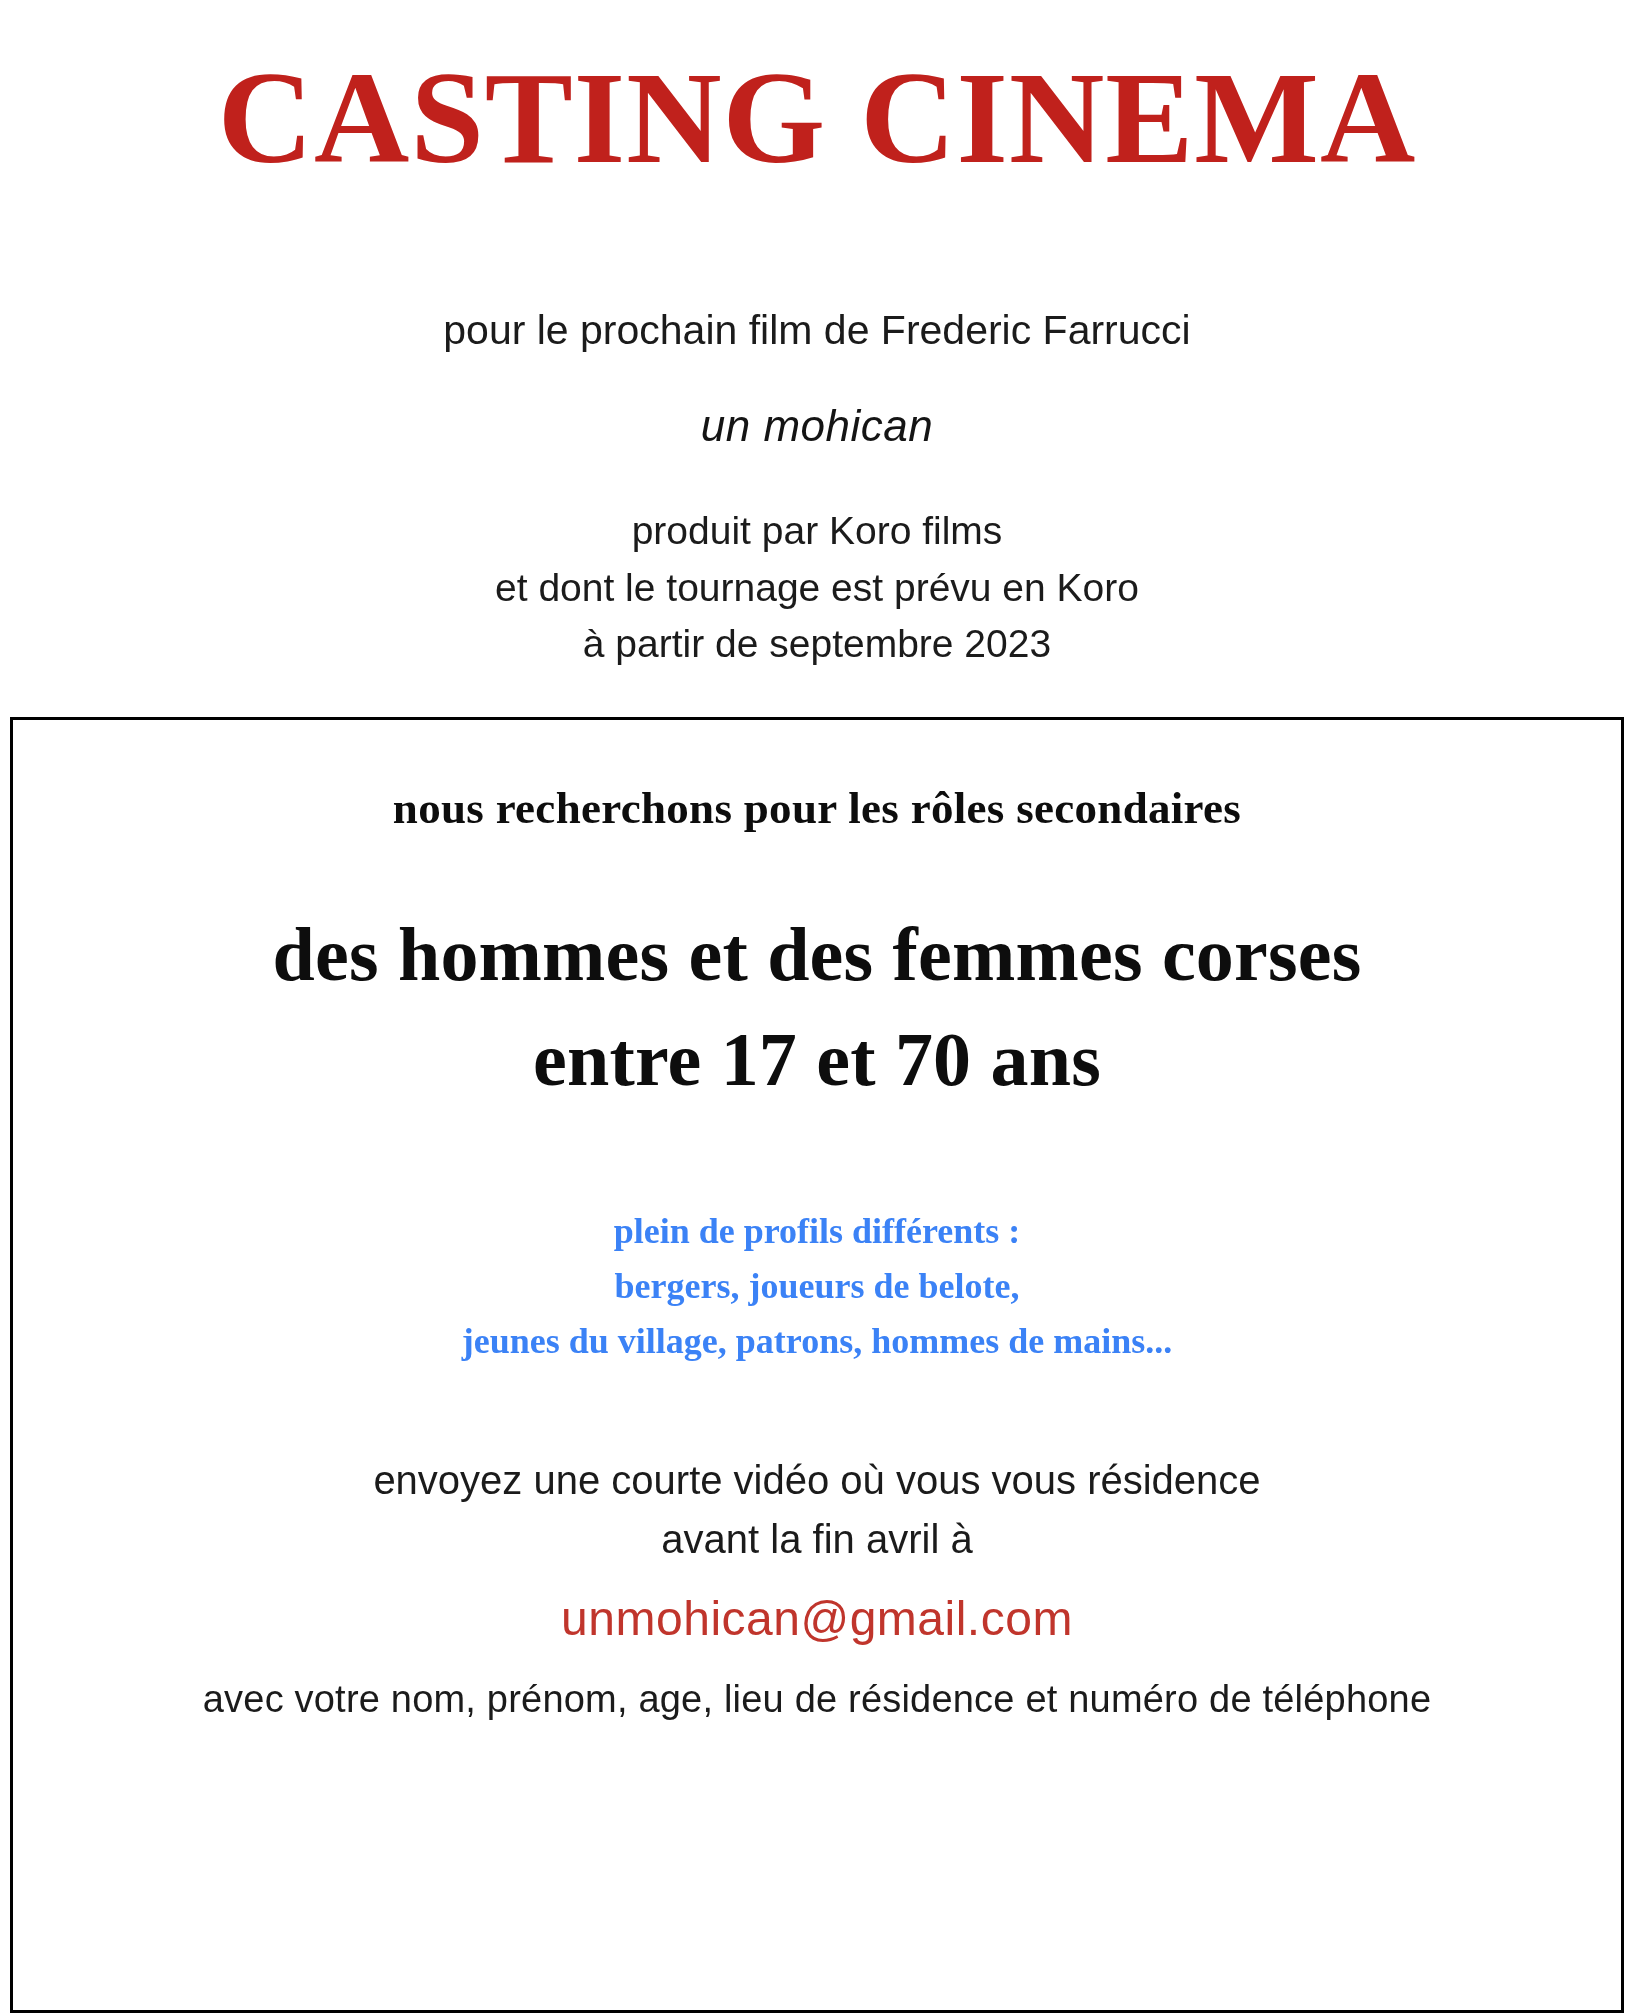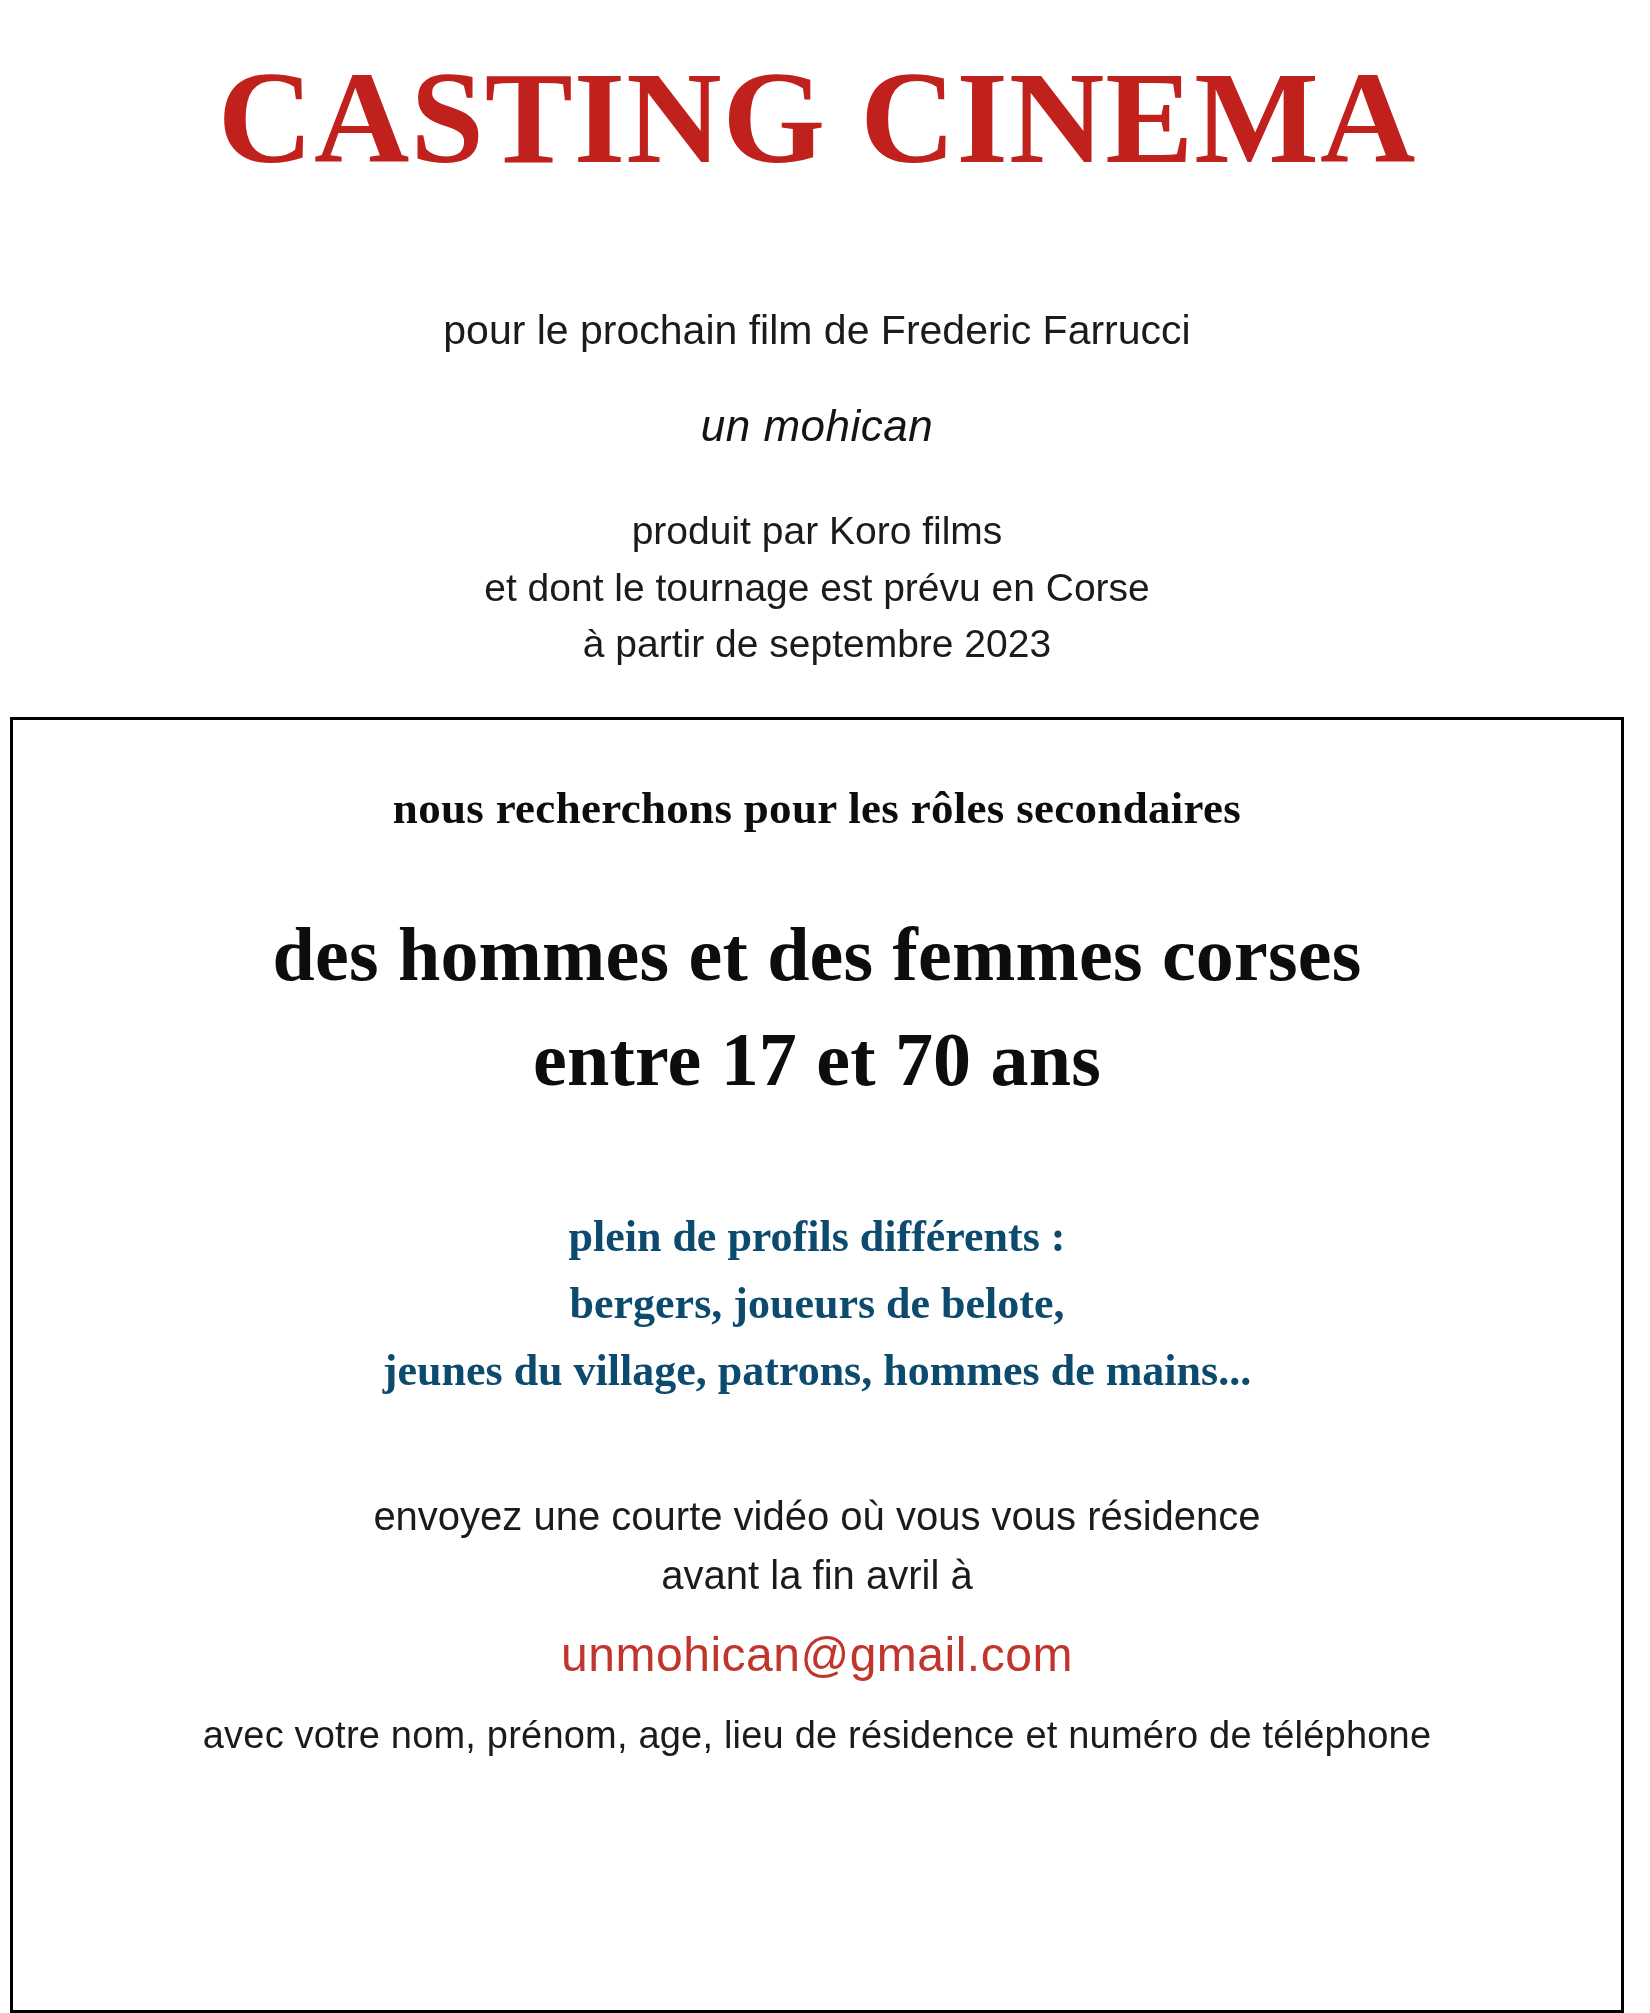--- a/index.html
+++ b/index.html
@@ -87,24 +87,24 @@
     line-height: 1.28;
     margin-top: 72px;
     color: #0d0d0d;
     letter-spacing: 0.2px;
   }
   .headline div { margin: 8px; }
 
   .profiles {
     font-family: "Liberation Serif", serif;
     font-weight: bold;
-    font-size: 44px;
+    font-size: 36px;
     line-height: 1.52;
     margin-top: 96px;
-    color: #0c4a6e;
+    color: #3b82f6;
   }
   .profiles div { margin: 0; }
 
   .howto {
     font-size: 40px;
     line-height: 1.48;
     margin-top: 82px;
     color: #1b1b1b;
   }
   .howto div { margin: 0; }
@@ -130,21 +130,21 @@
 
   <div class="top-block">
     <div class="casting-title">CASTING CINEMA</div>
 
     <div class="subline-1">pour le prochain film de Frederic Farrucci</div>
 
     <div class="film-title">un mohican</div>
 
     <div class="produced">
       <div>produit par Koro films</div>
-      <div>et dont le tournage est prévu en Corse</div>
+      <div>et dont le tournage est prévu en Koro</div>
       <div>à partir de septembre 2023</div>
     </div>
   </div>
 
   <div class="frame">
 
     <div class="seek-line">nous recherchons pour les rôles secondaires</div>
 
     <div class="headline">
       <div>des hommes et des femmes corses</div>

